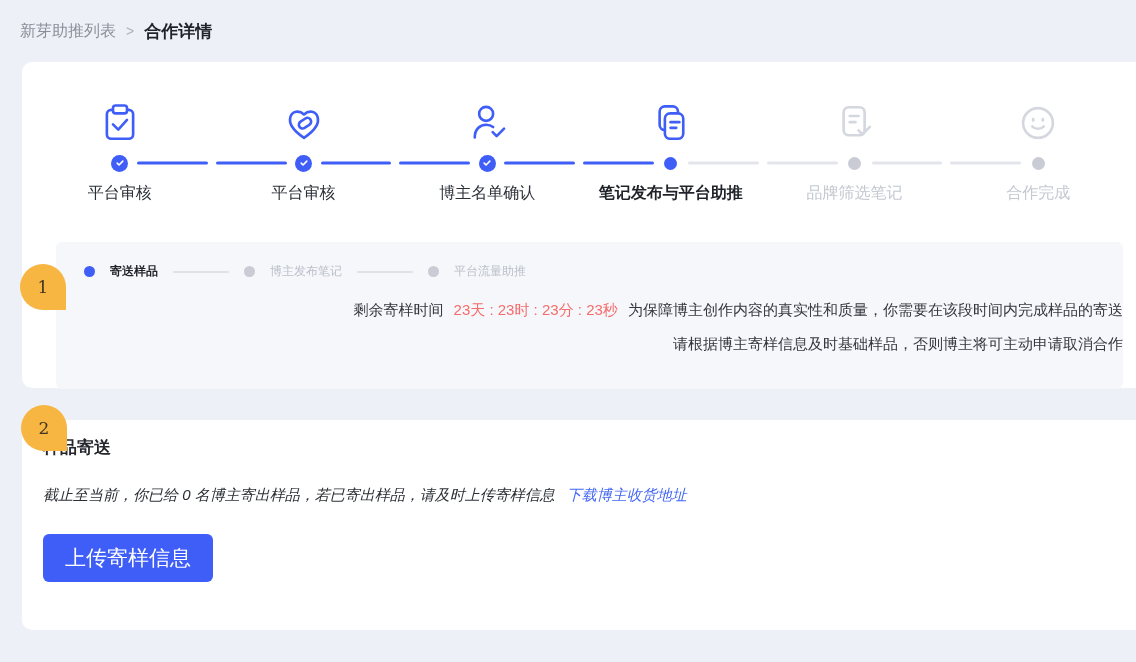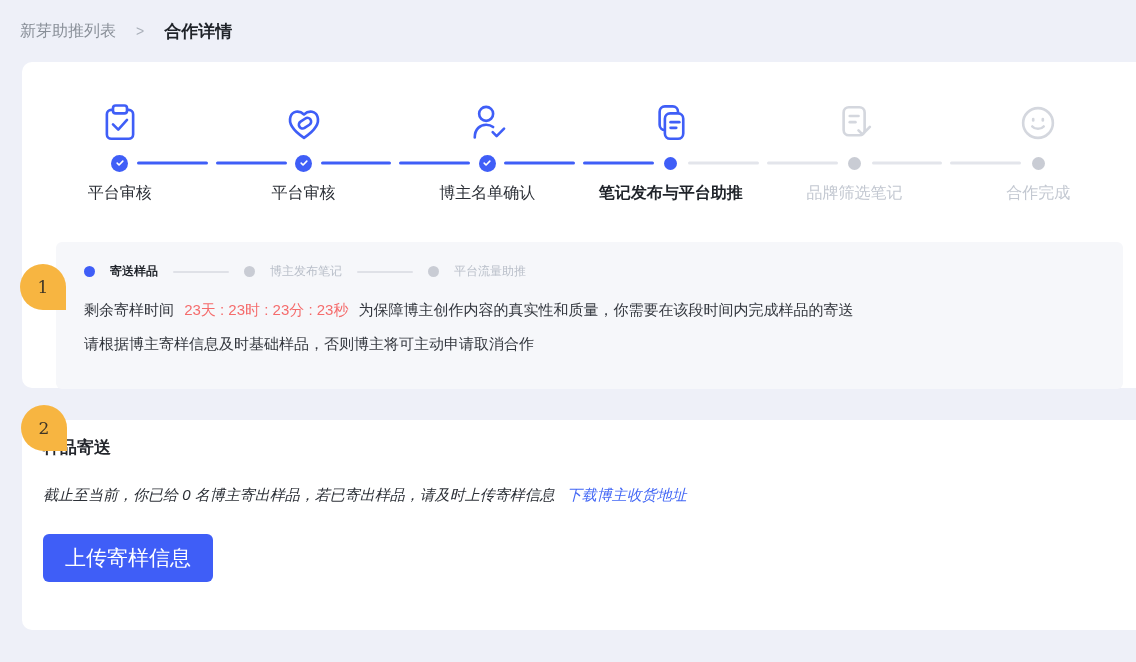--- a/index.html
+++ b/index.html
@@ -4,28 +4,28 @@
 <style>
   * { box-sizing: border-box; margin: 0; padding: 0; }
   html,body { width:1136px; height:662px; overflow:hidden; }
   body {
     background:#eef0f8;
     font-family:"Liberation Sans", sans-serif;
     color:#1f2329;
   }
 
   
-  .breadcrumb { height:62px; display:flex; align-items:center; padding-left:20px; gap:20px; font-size:16px; }
+  .breadcrumb { height:62px; display:flex; align-items:center; padding-left:20px; gap:10px; font-size:16px; }
   .crumb-parent { color:#8a9099; cursor:pointer; }
   .crumb-sep { color:#aab0ba; font-size:14px; }
   .crumb-current { color:#1f2329; font-weight:700; font-size:17px; }
 
   
   .card { background:#fff; margin-left:22px; border-radius:10px 0 0 10px; position:relative; }
-  .card-progress { height:326px; }
+  .card-progress { height:326px;text-align:right; }
   .card-sample { margin-top:32px; height:210px; }
 
   
   .steps { display:flex; padding:34px 6px 0 6px; }
   .step { flex:1; display:flex; flex-direction:column; align-items:center; }
   .step-icon { height:48px; display:flex; align-items:flex-end; justify-content:center; margin-bottom:10px; }
   .step-icon svg { display:block; }
   .st-blue { color:#3f5ef7; }
   .st-gray { color:#d4d7de; }
 

